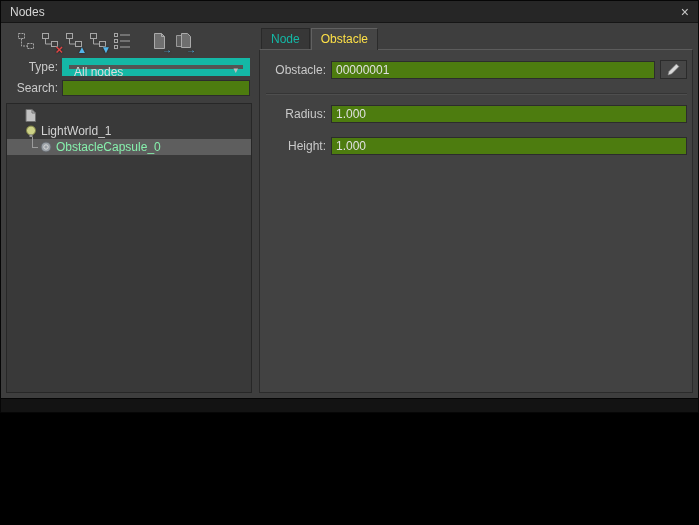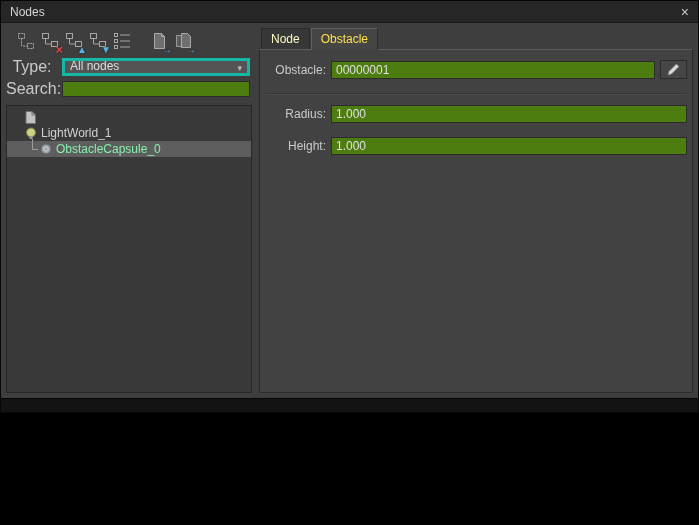--- a/index.html
+++ b/index.html
@@ -24,23 +24,23 @@
   .tbtn { width:23px; height:23px; background:transparent; border:none; position:relative;
     display:flex; align-items:center; justify-content:center; }
   .tgap { width:12px; }
   .ov { position:absolute; right:-1px; bottom:-2px; font-size:10px; font-weight:bold;
     text-shadow:0 0 2px #1a1a1a; line-height:1; }
   .ov-red  { color:#e04545; font-size:13px; bottom:-3px; }
   .ov-blue { color:#54b4e8; }
 
   
   .frow { display:flex; align-items:center; margin:2px 2px 2px 0; flex:none; }
-  .lbl { width:52px; text-align:center; margin-right:4px; font-size:16px; color:#c9c9c9; flex:none; }
-  .dropdown { flex:1; height:18px; background:#545454; border:3px solid #14b8a6;
-    display:flex; align-items:flex-end; padding:0 5px; font-size:12px; color:#dcdcdc; }
+  .lbl { width:52px; text-align:right; margin-right:4px; font-size:12px; color:#c9c9c9; flex:none; }
+  .dropdown { flex:1; height:18px; background:#545454; border:7px solid #14b8a6;
+    display:flex; align-items:flex-start; padding:0 5px; font-size:12px; color:#dcdcdc; }
   .chev { margin-left:auto; font-size:9px; color:#bdbdbd; }
   .field { background:#4d7c0f; border:1px solid #2c2c2c; color:#e0e0e0; font-size:12px;
     height:18px; padding:0 4px; font-family:inherit; }
   input.field { outline:none; }
   .search-input { flex:1; height:16px; }
 
   
   .treebox { flex:1; margin-top:5px; background:#393939; border:1px solid #272727;
     padding-top:3px; overflow:hidden; }
   .trow { height:16px; display:flex; align-items:center; padding-left:4px;
@@ -55,21 +55,21 @@
     border-top:1px solid #d6d6d6; }
   .connector { width:11px; height:16px; position:relative; flex:none; margin-right:1px; }
   .connector::before { content:""; position:absolute; left:4px; top:-2px; bottom:7px;
     border-left:1px solid #9b9b9b; }
   .connector::after { content:""; position:absolute; left:4px; bottom:7px; width:6px;
     border-bottom:1px solid #9b9b9b; }
 
   
   .tabbar { display:flex; padding-left:2px; flex:none; position:relative; z-index:2; }
   .tab { font-size:12px; padding:3px 9px; border:1px solid #292929; border-bottom:none;
-    background:#373737; color:#fef9c3; margin-right:1px; }
+    background:#373737; color:#14b8a6; margin-right:1px; }
   .tab.active { background:#454545; color:#fde047; border-color:#616161 #2b2b2b transparent #616161;
     margin-bottom:-1px; padding-bottom:4px; }
 
   
   .panel { flex:1; background:#424242; border:1px solid #2b2b2b; border-top-color:#5c5c5c;
     padding:10px 5px 5px 6px; }
   .prow { display:flex; align-items:center; margin-bottom:14px; }
   .plbl { width:60px; text-align:right; margin-right:5px; font-size:12px; color:#c9c9c9; flex:none; }
   .pfield { flex:1; min-width:0; }
   .edit-btn { width:27px; height:19px; margin-left:5px; flex:none; background:#464646;

